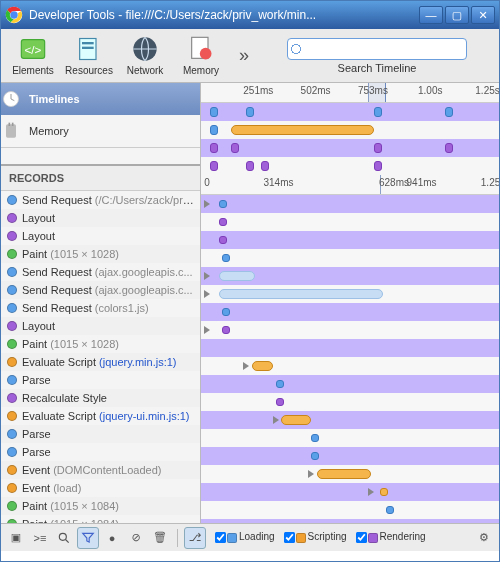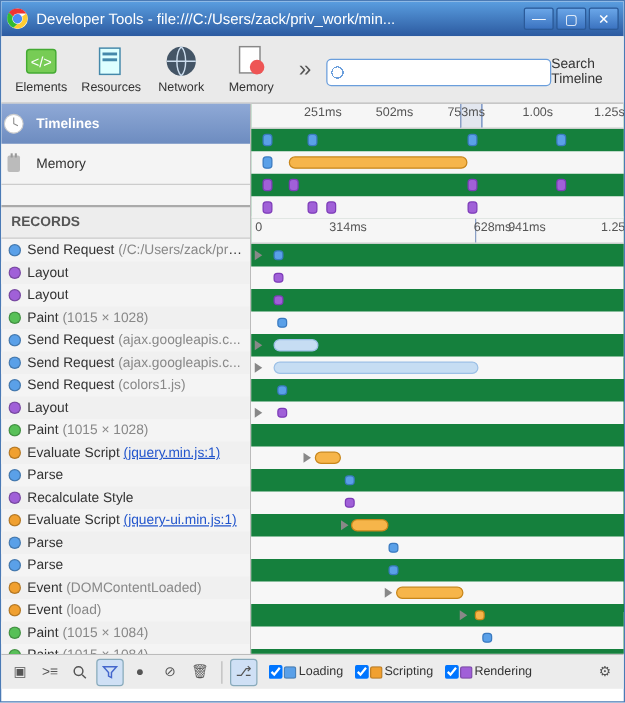--- a/index.html
+++ b/index.html
@@ -5,42 +5,42 @@
   * { box-sizing: border-box; margin: 0; padding: 0; }
   body { font-family: "Segoe UI", Arial, sans-serif; font-size: 11px; background: #fff; width: 500px; height: 562px; overflow: hidden; border: 1px solid #4a7ab5; }
   .titlebar { height: 28px; background: linear-gradient(#5a9ee0, #2c5aa0); display: flex; align-items: center; padding: 0 4px; color: #fff; }
   .titlebar .appicon { width: 18px; height: 18px; margin-right: 6px; }
   .titlebar .title { flex: 1; font-size: 12px; white-space: nowrap; overflow: hidden; text-overflow: ellipsis; }
   .winbtn { width: 24px; height: 18px; margin-left: 2px; display:flex; align-items:center; justify-content:center; background: linear-gradient(#6aa6e8,#3b73c0); border:1px solid #2b5a99; border-radius:2px; color:#fff; font-size:11px; cursor:pointer; }
   .toolbar { height: 54px; background: #eaeaea; border-bottom: 1px solid #bbb; display:flex; align-items:center; padding: 2px 6px; gap:4px; }
   .toolbtn { width: 52px; text-align:center; font-size:10px; color:#333; cursor:pointer; }
   .toolbtn .ticon { display:block; margin:0 auto 2px; width:28px; height:28px; }
   .more { font-size:18px; color:#555; padding:0 8px; cursor:pointer; }
-  .searchwrap { flex:1; display:flex; flex-direction:row; align-items:flex-end; }
+  .searchwrap { flex:1; display:flex; flex-direction:column; align-items:center; }
   .searchwrap input { width: 180px; height:22px; border:1px solid #6a9edc; border-radius:4px; padding:0 6px 0 22px; background:#fff; background-image: radial-gradient(circle at 8px 10px, transparent 4px, #6a9edc 4px, #6a9edc 5px, transparent 5px); }
   .searchlabel { font-size:11px; color:#333; margin-top:2px; }
 
   .split { display:flex; height: 440px; }
   .leftcol { width: 200px; background:#f4f4f4; display:flex; flex-direction:column; border-right:1px solid #bbb; }
   .panelnav { border-bottom:1px solid #ccc; }
   .panelnav .navitem { display:flex; align-items:center; height:32px; padding:0 0; gap:8px; cursor:pointer; color:#333; }
   .panelnav .navitem.sel { background: linear-gradient(#8fa9d6,#6d8cc0); color:#fff; font-weight:bold; }
   .navicon { width:20px; height:20px; }
 
   .records-head { font-weight:bold; font-size:11px; color:#555; padding:6px 8px; border-bottom:1px solid #ccc; background:#ededed; }
   .records { flex:1; overflow:auto; }
   .rec { display:flex; align-items:center; height:18px; padding:0 6px; gap:5px; white-space:nowrap; overflow:hidden; }
   .rec:nth-child(even){ background:#f0f0f0; }
   .dot { width:10px; height:10px; border-radius:50%; border:1px solid rgba(0,0,0,.25); flex:0 0 10px; }
   .c-blue{ background:#5aa0e8; } .c-purple{ background:#a060d8; } .c-green{ background:#58c058; } .c-orange{ background:#f0a030; }
   .rec .txt { color:#333; overflow:hidden; text-overflow:ellipsis; }
   .rec .sub { color:#888; }
-  .rec .lnk { color:#2255cc; text-decoration:underline; cursor:pointer; }
-
-  .rightcol { flex:1; display:flex; flex-direction:column; background:#15803d; }
+  .rec .lnk { color:#2255cc; cursor:pointer; }
+
+  .rightcol { flex:1; display:flex; flex-direction:column; background:#c4b5fd; }
   .ruler { height:20px; border-bottom:1px solid #ccc; position:relative; background:#f6f6f6; font-size:10px; color:#555; }
   .ruler span { position:absolute; top:2px; transform:translateX(-50%); }
   .ovrows { height:72px; border-bottom:2px solid #aaa; position:relative; }
   .ovrows .row { height:18px; position:relative; }
   .ovrows .row:nth-child(even){ background:#f6f6f6; }
   .mark { position:absolute; top:4px; width:8px; height:10px; border-radius:3px; }
   .bar { position:absolute; top:4px; height:10px; border-radius:5px; }
   .selrange { position:absolute; top:0; bottom:0; background:rgba(120,150,200,0.15); border-left:1px solid #6a88c0; border-right:1px solid #6a88c0; }
 
   .tlbody { flex:1; overflow:auto; position:relative; }

